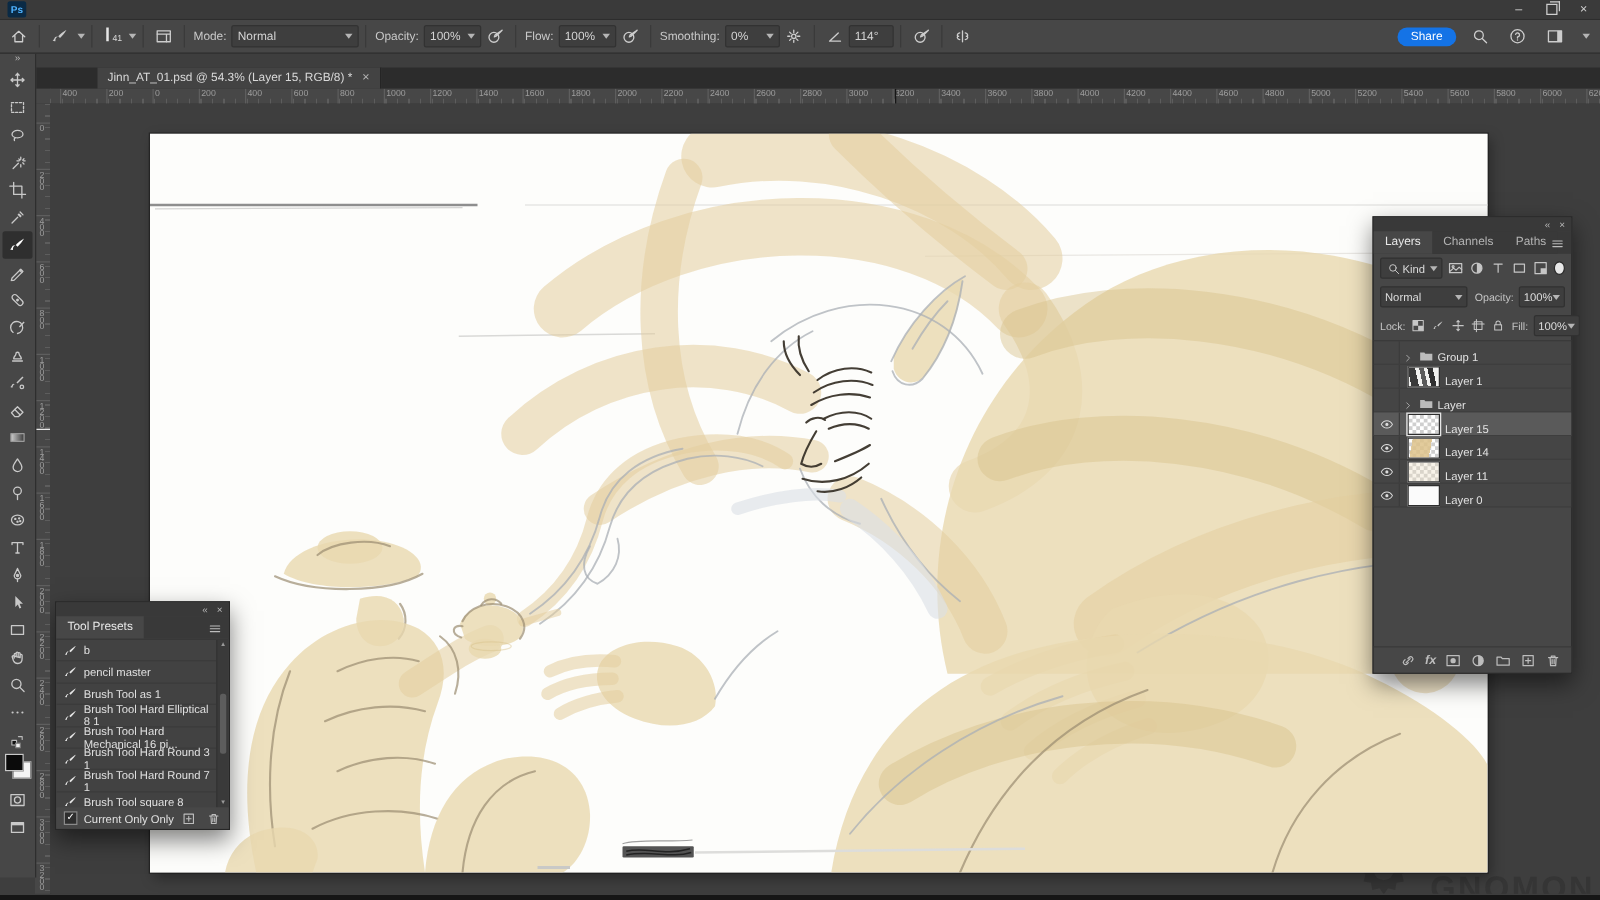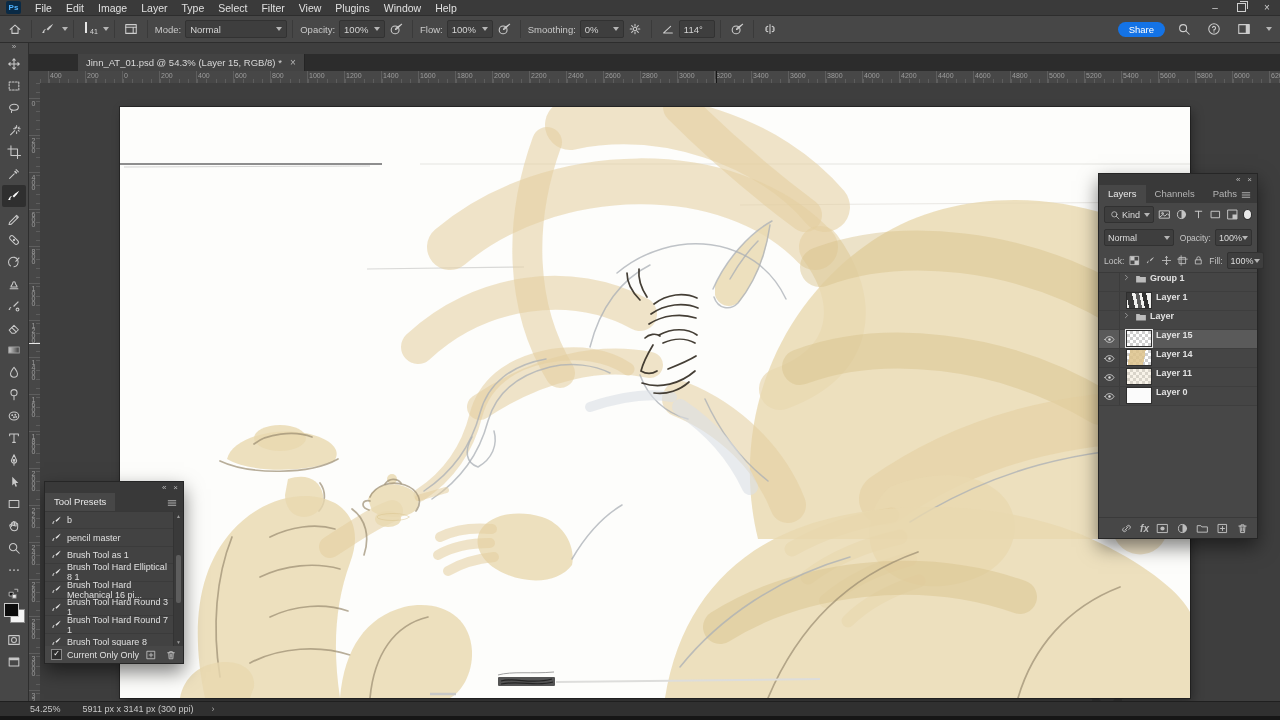--- a/index.html
+++ b/index.html
@@ -80,21 +80,21 @@
   .ptab{padding:3px 9px 0;font-size:9.5px;color:#b4b4b4;background:#393939;}
   .ptab.active{background:#474747;color:#e8e8e8;}
   .pmenu{position:absolute;right:5px;top:4px;color:#bdbdbd;}
   .lpanel{left:1058px;top:90px;width:158px;height:364px;font-size:9px;}
   .lrowbar{display:flex;align-items:center;padding:3px 5px;gap:4px;}
   .ldd{display:flex;align-items:center;background:#3e3e3e;border:1px solid #313131;height:15px;padding:0 3px;border-radius:2px;color:#dcdcdc;}
   .licon{color:#c6c6c6;display:flex;}
   .ltoggle{width:9px;height:9px;border-radius:50%;background:#e8e8e8;border:1px solid #2c2c2c;margin-left:auto;}
   .lockico{color:#c6c6c6;display:flex;margin:0 1px;}
   .lrows{background:#454545;border-top:1px solid #3a3a3a;}
-  .lrow{height:18px;display:flex;align-items:flex-start;border-bottom:1px solid #3e3e3e;font-weight:bold;}
+  .lrow{height:18px;display:flex;align-items:flex-end;border-bottom:1px solid #3e3e3e;}
   .lrow.sel{background:#5a5a5a;}
   .eyewell{width:20px;height:100%;border-right:1px solid #3c3c3c;display:flex;align-items:center;justify-content:center;color:#dcdcdc;flex:none;}
   .expander{width:10px;display:flex;color:#b9b9b9;margin-left:2px;flex:none;}
   .foldico{display:flex;margin:0 3px;flex:none;}
   .thumb{width:24px;height:15px;margin:0 4px 0 6px;flex:none;border:1px solid #2e2e2e;position:relative;overflow:hidden;background:#fff;}
   .cb{background-image:conic-gradient(#cfcfcf 25%,#ffffff 0 50%,#cfcfcf 0 75%,#ffffff 0);background-size:6px 6px;}
   .th-tan:after{content:'';position:absolute;inset:0;background:linear-gradient(100deg,transparent 12%,rgba(221,194,138,.85) 12% 70%,transparent 70%);}
   .th-faint:after{content:'';position:absolute;inset:0;background:rgba(235,222,192,.35);}
   .th-sketch{background:#f1f1ef;}
   .th-sketch:after{content:'';position:absolute;inset:0;
@@ -124,33 +124,20 @@
   .chev{margin-left:18px;color:#a9a9a9;}
   .strip{position:absolute;left:0;right:0;bottom:0;height:4px;background:#161616;z-index:21;}
 </style>
 </head>
 <body>
 
 <div class="app">
 
   <div class="menubar">
     <div class="ps">Ps</div>
-    <nav id="menus" style="display:flex;">
-        <div class="menu">File</div>
-        <div class="menu">Edit</div>
-        <div class="menu">Image</div>
-        <div class="menu">Layer</div>
-        <div class="menu">Type</div>
-        <div class="menu">Select</div>
-        <div class="menu">Filter</div>
-        <div class="menu">View</div>
-        <div class="menu">Plugins</div>
-        <div class="menu">Window</div>
-        <div class="menu">Help</div>
-      </nav>
     <div class="winctl">
       <div class="wbtn">–</div>
       <div class="wbtn">
           <span class="wbox"></span>
         </div>
       <div class="wbtn">×</div>
     </div>
   </div>
 
   <div class="optionsbar">
@@ -1064,19 +1051,14 @@
                   </svg>
                 </span>
             </span>
           </div>
         </div>
 
       </div>
     </div>
   </div>
 
-  <div class="statusbar">
-    <span class="zoomf">54.25%</span>
-    <span class="docinfo">5911 px x 3141 px (300 ppi)</span>
-    <span class="chev">›</span>
-  </div>
   <div class="strip"></div>
 </div>
 
 </body></html>

